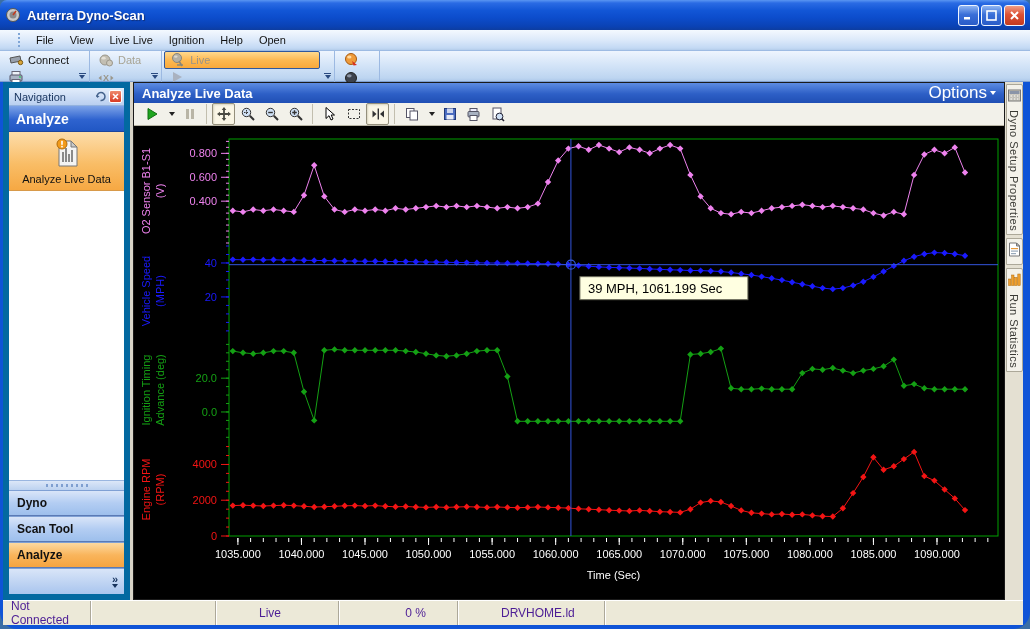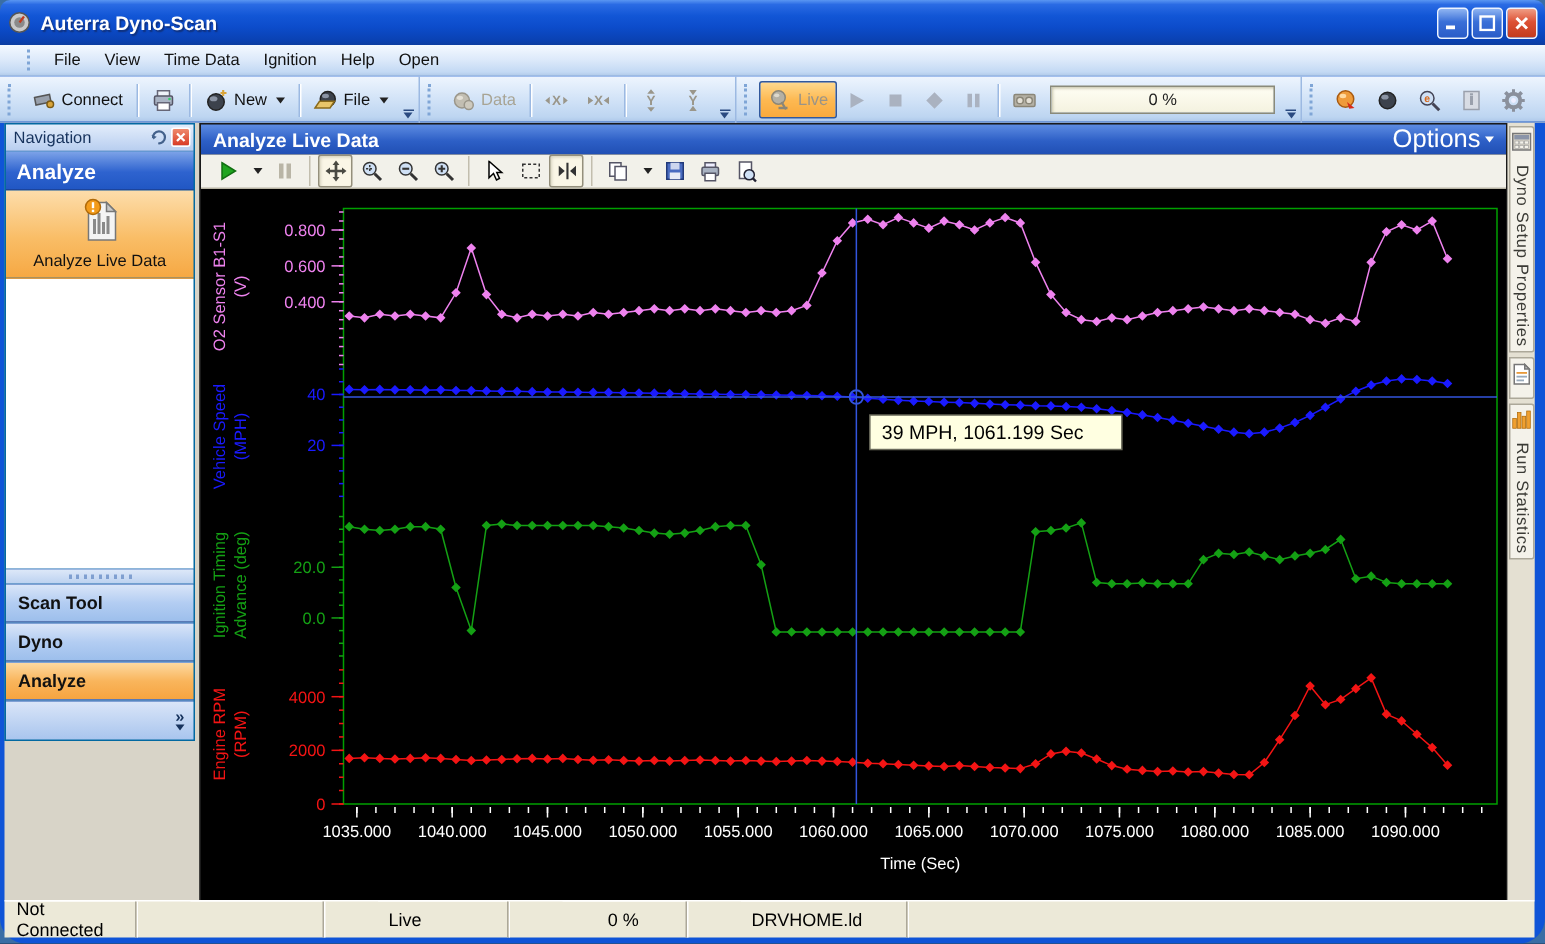--- a/index.html
+++ b/index.html
@@ -22,22 +22,22 @@
   .menubar { position:absolute; left:0; top:30px; width:1030px; height:21px;
     background:linear-gradient(180deg,#f4f9ff,#dce9fa 50%,#c3d9f4 90%,#b4cdeb);
     border-bottom:1px solid #9dbbe3; display:flex; align-items:center; padding-left:15px; }
   .grip { width:5px; height:70%; border-left:2px dotted #7fa5d6; margin:0 5px 0 3px; }
   .menu-item { font-size:11px; color:#111; padding:3px 8px; }
 
   
   .toolbar-row { position:absolute; left:0; top:51px; width:1030px; height:31px;
     background:linear-gradient(180deg,#eef5fe,#d5e5f8 45%,#bdd5f1 90%,#aec9ea);
     border-bottom:1px solid #7f9fd0; display:flex; }
-  .tbar { position:relative; display:flex; align-items:center; height:31px;
-    padding:0 14px 0 2px; border-right:1px solid #9cb9e2; }
+  .tbar { position:relative; display:flex; height:31px;
+    padding:0 14px 0 2px; border-right:1px solid #9cb9e2;flex-direction:column; }
   .tb-btn { display:flex; align-items:center; gap:4px; height:25px; padding:0 5px;
     border:1px solid transparent; border-radius:2px; font-size:11px; color:#111; }
   .tb-btn.disabled { color:#a8a494; }
   .tb-btn.checked { background:linear-gradient(180deg,#ffd98e,#fdb952 50%,#f9a93c);
     border:1px solid #31589c; color:#9a9488; }
   .tb-sep { width:1px; height:22px; background:#9cb9e2; margin:0 3px; box-shadow:1px 0 0 #fff; }
   .tb-overflow { position:absolute; right:2px; bottom:3px; width:9px; display:flex;
     flex-direction:column; align-items:center; gap:1px; }
   .tb-overflow .bar { width:7px; height:1.5px; background:#2a4a80; }
   .tb-overflow .tri { width:0; height:0; border-left:3.5px solid transparent;
@@ -47,21 +47,21 @@
   .progress-box { width:150px; height:19px; border:1px solid #8a8a7a;
     background:linear-gradient(180deg,#fffef4,#f4f2df); box-shadow:inset 1px 1px 2px #c9c6ae;
     display:flex; align-items:center; justify-content:center; font-size:11px; color:#222; margin:0 3px; }
   .icon16 { width:16px; height:16px; display:inline-block; }
 
   
   .client { position:absolute; left:3px; top:82px; width:1020px; height:518px;
     background:#d8d4c8; display:flex; }
 
   
-  .nav-panel { width:127px; height:412px; background:#0369a1; border:1px solid #0369a1;
+  .nav-panel { width:127px; height:518px; background:#0f172a; border:6px solid #0369a1;
     display:flex; flex-direction:column; }
   .nav-titlebar { height:18px; background:linear-gradient(180deg,#e3edfb,#b9cff0);
     border-bottom:1px solid #93b2de; display:flex; align-items:center; padding:0 2px 0 5px; }
   .nav-titlebar .t { flex:1; font-size:11px; color:#16325c; }
   .nav-close { width:13px; height:13px; border-radius:2px; border:1px solid #fff;
     background:linear-gradient(180deg,#ef8a6d,#d8structure3a24); }
   .nav-close { background:linear-gradient(180deg,#ef8a6d,#d83a24); display:flex;align-items:center;justify-content:center; }
   .nav-pin { width:13px; height:13px; margin-right:2px; display:flex; align-items:center; justify-content:center; }
   .nav-group-header { height:26px; background:linear-gradient(180deg,#7da3e8,#2e63cf 55%,#2157c4);
     color:#fff; font-weight:bold; font-size:14px; display:flex; align-items:center;
@@ -107,21 +107,21 @@
   
   .right-strip { width:18px; height:518px; background:#e4e0d2; display:flex;
     flex-direction:column; align-items:center; padding-top:2px; gap:3px; }
   .vtab { width:17px; background:#f4f2ea; border:1px solid #aca899; border-radius:0 2px 2px 0;
     display:flex; flex-direction:column; align-items:center; padding:3px 0; gap:4px; }
   .vtab .vlabel { writing-mode:vertical-rl; font-size:11px; color:#3a3a35; letter-spacing:0.5px; }
 
   
   .statusbar { position:absolute; left:3px; top:600px; width:1020px; height:25px;
     background:#ece9d8; border-top:1px solid #fff; display:flex; align-items:center;
-    font-size:12px; color:#000000;gap:35px; }
+    font-size:12px; color:#4c1d95;gap:35px; }
   .sb-cell { height:100%; display:flex; align-items:center; padding-left:8px;
     border-right:1px solid #aca899; box-shadow:1px 0 0 #fff; }
   .sb-cell.center { justify-content:center; padding-left:0; }
   .sb-cell.last { border-right:none; box-shadow:none; flex:1; }
 </style>
 </head>
 <body>
 
 <div class="window">
 
@@ -148,21 +148,21 @@
       <svg width="11" height="11" viewBox="0 0 11 11">
           <path d="M2 2 L9 9 M9 2 L2 9" stroke="#fff" stroke-width="2"></path>
         </svg>
     </span>
   </div>
 
   <div class="menubar">
     <span class="grip"></span>
     <span class="menu-item">File</span>
     <span class="menu-item">View</span>
-    <span class="menu-item">Time Data</span>
+    <span class="menu-item">Live Live</span>
     <span class="menu-item">Ignition</span>
     <span class="menu-item">Help</span>
     <span class="menu-item">Open</span>
   </div>
 
   <div class="toolbar-row">
 
     <div class="tbar">
       <span class="grip"></span>
       <span class="tb-btn">
@@ -412,22 +412,22 @@
               <rect x="7.2" y="2.8" width="1.6" height="4" fill="#fff"></rect>
               <rect x="7.2" y="7.8" width="1.6" height="1.6" fill="#fff"></rect>
             </svg>
         </span>
         <span>Analyze Live Data</span>
       </div>
       <div class="nav-filler"></div>
       <div class="nav-splitter">
           <span class="dots"></span>
         </div>
+      <div class="nav-btn">Dyno</div>
       <div class="nav-btn">Scan Tool</div>
-      <div class="nav-btn">Dyno</div>
       <div class="nav-btn active">Analyze</div>
       <div class="nav-chevrons">
         <span class="chev-stack">
             <span class="gg">»</span>
             <span class="tri"></span>
           </span>
       </div>
     </div>
 
     <div class="nav-gap"></div>

